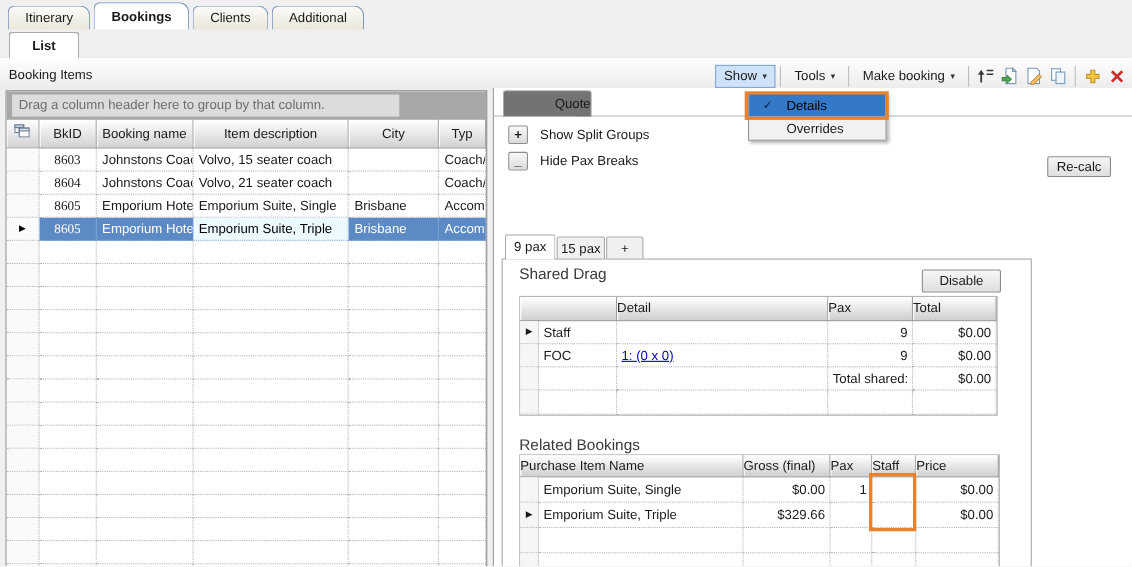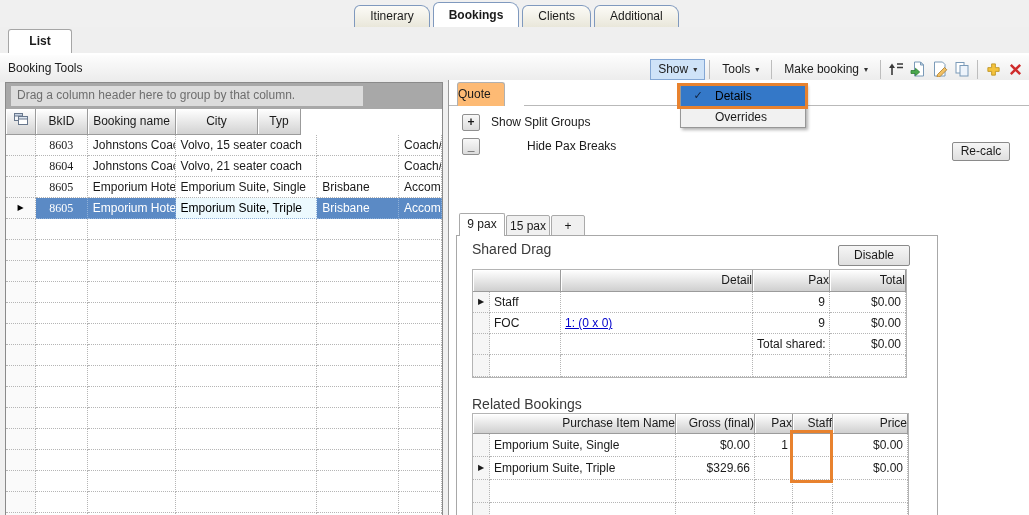--- a/index.html
+++ b/index.html
@@ -1,20 +1,20 @@
 <!DOCTYPE html>
 <html><head>
 <meta charset="utf-8">
 <style>
   * { box-sizing: border-box; margin: 0; padding: 0; }
   html,body { width:1029px; height:515px; font-family:"Liberation Sans", sans-serif; font-size:12px; color:#1a1a1a; background:#fff; }
   #screen { position:relative; width:1029px; height:515px; background:#f0f0f0; overflow:hidden; }
 
   
-  .main-tabs { position:absolute; top:0; left:0; right:0; height:27px; display:flex; align-items:flex-end; padding-left:7px; background:#f0f0f0;justify-content:center; }
+  .main-tabs { position:absolute; top:0; left:0; right:0; height:27px; display:flex; align-items:flex-end; padding-left:7px; background:#f0f0f0; }
   .main-tab { height:22px; line-height:21px; padding:0 15px; margin-right:3px;
     background:linear-gradient(#fcfbf7,#e9e7da); border:1px solid #7f99be; border-bottom:none;
     border-radius:6px 9px 0 0; cursor:default; }
   .main-tab.active { background:#fff; font-weight:bold; height:25px; line-height:24px; }
 
   
   .sub-strip { position:absolute; top:27px; left:0; right:0; height:26px; background:#efefef; }
   .sub-tab { position:absolute; left:8px; top:2px; width:64px; height:24px; background:#fff;
     border:1px solid #a6a6a6; border-bottom:none; text-align:center; line-height:23px; font-weight:bold; border-radius:3px 3px 0 0; }
 
@@ -51,39 +51,39 @@
   .g-cell { border-right:1px dotted #b5b5b5; border-bottom:1px dotted #b5b5b5; line-height:20px;
     padding-left:5px; overflow:hidden; white-space:nowrap; }
   .g-sel { background:#fafafa; text-align:center; padding-left:0; font-size:8px; line-height:20px; color:#000; }
   .g-row.selected .g-cell { background:#5b8ac5; color:#fff; border-right-color:#8fb0d8; border-bottom-color:#8fb0d8; }
   .g-row.selected .g-sel { background:#fafafa; color:#000; border-right:1px dotted #b5b5b5; border-bottom:1px dotted #b5b5b5; }
   .g-row.selected .g-cell.activecell { background:#ecf9fe; color:#000; }
   .ctr { text-align:center; padding-left:0;font-family:Liberation Serif, serif; }
 
   
   .rpanel { position:absolute; left:448px; top:80px; width:581px; height:435px; background:#fff; border-left:1px solid #9a9a9a; overflow:hidden; }
-  .quote-tab { position:absolute; left:8px; top:2px; width:48px; height:24px; background:#fdba74;
-    border:1px solid #b0b0b0; border-bottom:none; text-align:left; line-height:23px; border-radius:3px 3px 0 0; z-index:3; }
+  .quote-tab { position:absolute; left:8px; top:2px; width:81px; height:24px; background:#737373;
+    border:1px solid #b0b0b0; border-bottom:none; text-align:right; line-height:23px; border-radius:3px 3px 0 0; z-index:3; }
   .quote-line { position:absolute; left:0; right:0; top:25px; height:1px; background:#b9b9b9; z-index:1; }
   .quote-gap { position:absolute; left:9px; top:25px; width:66px; height:1px; background:#fff; z-index:2; }
   .sq-btn { position:absolute; width:18px; height:17px; background:linear-gradient(#f8f8f8,#dcdcdc);
     border:1px solid #8f8f8f; text-align:center; line-height:15px; font-weight:bold; border-radius:2px; }
   .sq-lbl { position:absolute; line-height:17px; }
   .win-btn { background:linear-gradient(#f6f6f6,#dfdfdf); border:1px solid #8a8a8a; text-align:center; border-radius:2px; cursor:default; }
   #recalc { position:absolute; left:503px; top:62px; width:58px; height:19px; line-height:17px; }
   .pax-tab { position:absolute; height:22px; border:1px solid #aaa; text-align:center; line-height:21px; background:#f0f0f0; border-radius:2px 2px 0 0; }
   .pax-tab.active { background:#fff; border-bottom:none; z-index:3; height:23px; }
   .panel-box { position:absolute; left:7px; top:155px; width:482px; height:281px; border:1px solid #a8a8a8; background:#fff; overflow:hidden; }
   .sec-title { position:absolute; font-size:14px; color:#3a3a3a; }
   #disable-btn { position:absolute; left:381px; top:9px; width:72px; height:21px; line-height:19px; }
 
   .dtable { position:absolute; border:1px solid #b4b4b4; }
   .d-head { display:flex; }
   .d-hcell { background:linear-gradient(#ffffff,#cfcfcf); border-right:1px solid #9b9b9b; border-bottom:1px solid #9b9b9b;
-    box-shadow:inset 1px 1px 0 #fff; text-align:right; overflow:hidden; white-space:nowrap; }
+    box-shadow:inset 1px 1px 0 #fff; text-align:left; overflow:hidden; white-space:nowrap; }
   .d-row { display:flex; }
   .d-cell { border-right:1px dotted #b5b5b5; border-bottom:1px dotted #b5b5b5; padding:0 4px; overflow:visible; white-space:nowrap; }
   .d-cell.selcol { background:#f6f6f6; text-align:center; font-size:8px; padding:0; }
   .num { text-align:right; }
   a.cell-link { color:#0000cc; text-decoration:underline; }
 </style>
 </head>
 <body>
 
 <div id="screen">
@@ -93,21 +93,21 @@
       <div class="main-tab active">Bookings</div>
       <div class="main-tab">Clients</div>
       <div class="main-tab">Additional</div>
     </div>
 
   <div class="sub-strip">
     <div class="sub-tab">List</div>
   </div>
 
   <div class="toolbar">
-    <span class="panel-label">Booking Tools</span>
+    <span class="panel-label">Booking Items</span>
     <div class="tb-right">
       <div class="tb-btn open">
         <span>Show</span>
         <span class="arr">▾</span>
       </div>
       <div class="tb-sep"></div>
       <div class="tb-btn">
         <span>Tools</span>
         <span class="arr">▾</span>
       </div>
@@ -163,20 +163,21 @@
     </div>
     <div class="g-head">
         <div class="g-hcell" style="width: 30px;"><svg width="14" height="12" viewBox="0 0 14 12">
             <rect x="0.5" y="0.5" width="8" height="7" fill="#f4f6f9" stroke="#68778c"></rect>
             <rect x="0.5" y="0.5" width="8" height="2.5" fill="#c8d4e4" stroke="#68778c"></rect>
             <rect x="4.5" y="3.5" width="9" height="8" fill="#fff" stroke="#68778c"></rect>
             <rect x="4.5" y="3.5" width="9" height="2.5" fill="#dde6f0" stroke="#68778c"></rect>
           </svg></div>
         <div class="g-hcell" style="width: 52px;">BkID</div>
         <div class="g-hcell" style="width: 88px;">Booking name</div>
+        <div class="g-hcell" style="width: 142px;">Item description</div>
         <div class="g-hcell" style="width: 82px;">City</div>
         <div class="g-hcell" style="width: 43px;">Typ</div>
       </div>
     <div>
         <div class="g-row">
           <div class="g-cell g-sel" style="width: 30px;"></div>
           <div class="g-cell ctr" style="width: 52px;">8603</div>
           <div class="g-cell" style="width: 88px;">Johnstons Coac..</div>
           <div class="g-cell" style="width: 142px;">Volvo, 15 seater coach</div>
           <div class="g-cell" style="width: 82px;"></div>
@@ -330,21 +331,21 @@
   </div>
 
   <div class="rpanel">
     <div class="quote-tab">Quote</div>
     <div class="quote-line"></div>
     <div class="quote-gap"></div>
 
     <div class="sq-btn" style="left:13px; top:34px;">+</div>
     <div class="sq-lbl" style="left:42px; top:34px;">Show Split Groups</div>
     <div class="sq-btn" style="left:13px; top:58px;">_</div>
-    <div class="sq-lbl" style="left:42px; top:58px;margin-left:36px;">Hide Pax Breaks</div>
+    <div class="sq-lbl" style="left:42px; top:58px;">Hide Pax Breaks</div>
 
     <div id="recalc" class="win-btn">Re-calc</div>
 
     <div>
         <div class="pax-tab active" style="left: 10px; top: 133px; width: 46px;">9 pax</div>
         <div class="pax-tab" style="left: 57px; top: 135px; width: 44px;">15 pax</div>
         <div class="pax-tab" style="left: 102px; top: 135px; width: 34px;">+</div>
       </div>
 
     <div class="panel-box">

